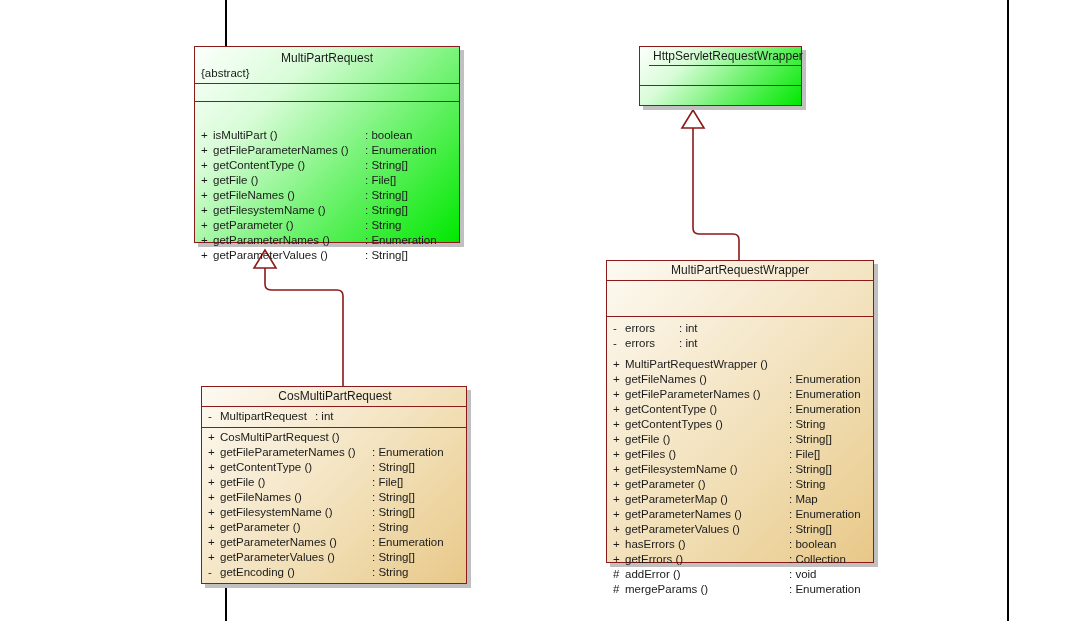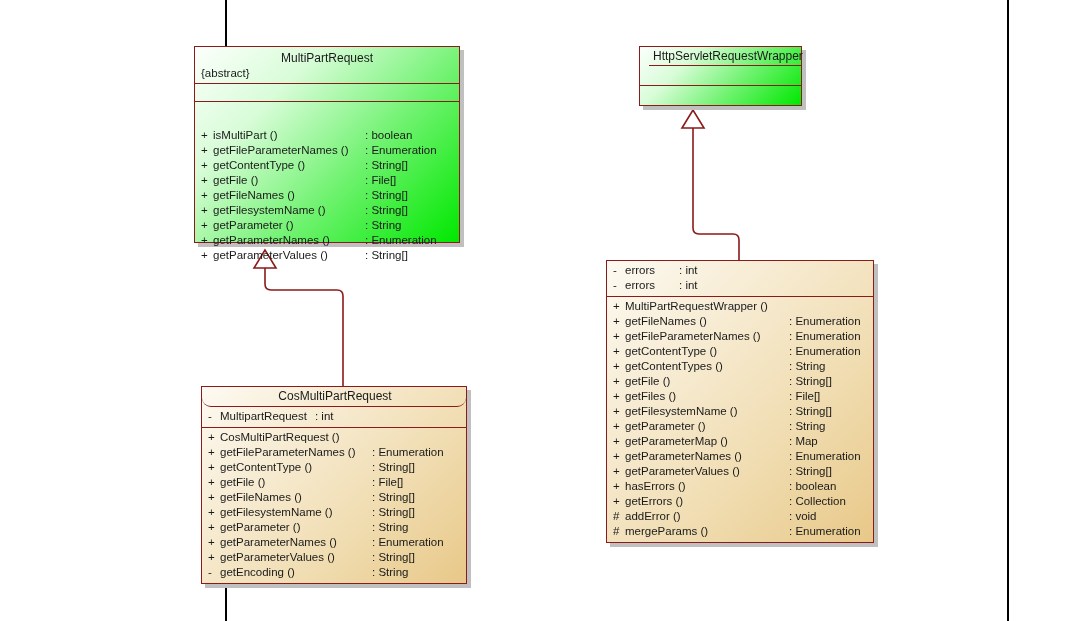--- a/index.html
+++ b/index.html
@@ -103,21 +103,21 @@
     box-sizing: border-box;
   }
   .mtype {
     flex: 0 0 auto;
     box-sizing: border-box;
   }
 
   
   .w-a .mname { width: 152px; margin-top: 24px; }
   .w-b .mname { width: 152px; }
-  .w-c .mname { width: 164px; }
+  .w-c .mname { width: 164px; margin-top: 38px; }
 </style>
 </head>
 <body>
 
 <div id="canvas">
 
   <div class="guide-line" style="left:217px; top:0px; height:46px;"></div>
   <div class="guide-line" style="left:217px; top:579px; height:42px;"></div>
   <div class="guide-line" style="left:999px; top:0px; height:621px;"></div>
 
@@ -191,21 +191,21 @@
 
   <div class="uml-class green" style="left:631px; top:46px; width:163px;">
     <div class="cls-title-compartment" style="padding:1px 4px 1px 4px;margin-left:9px;">
       <div class="cls-title">HttpServletRequestWrapper</div>
     </div>
     <div class="cls-compartment empty" style="height:20px;"></div>
     <div class="cls-compartment last empty" style="height:19px;"></div>
   </div>
 
   <div class="uml-class tan w-b" style="left:193px; top:386px; width:266px;">
-    <div class="cls-title-compartment" style="padding:1px 4px 2px 6px;border-radius:9px;">
+    <div class="cls-title-compartment" style="padding:1px 4px 2px 6px;">
       <div class="cls-title">CosMultiPartRequest</div>
     </div>
     <div class="cls-compartment">
       <div class="member-row">
         <span class="vis">-</span>
         <span class="mname" style="width:auto; padding-right:8px;">MultipartRequest</span>
         <span class="mtype">: int</span>
       </div>
     </div>
     <div class="cls-compartment last">
@@ -256,20 +256,23 @@
       </div>
       <div class="member-row">
         <span class="vis">-</span>
         <span class="mname">getEncoding ()</span>
         <span class="mtype">: String</span>
       </div>
     </div>
   </div>
 
   <div class="uml-class tan w-c" style="left:598px; top:260px; width:268px;">
+    <div class="cls-title-compartment" style="padding:1px 4px 2px 4px;">
+      <div class="cls-title">MultiPartRequestWrapper</div>
+    </div>
     <div class="cls-compartment">
       <div class="member-row">
         <span class="vis">-</span>
         <span class="mname" style="width:54px;">errors</span>
         <span class="mtype">: int</span>
       </div>
       <div class="member-row">
         <span class="vis">-</span>
         <span class="mname" style="width:54px;">errors</span>
         <span class="mtype">: int</span>

